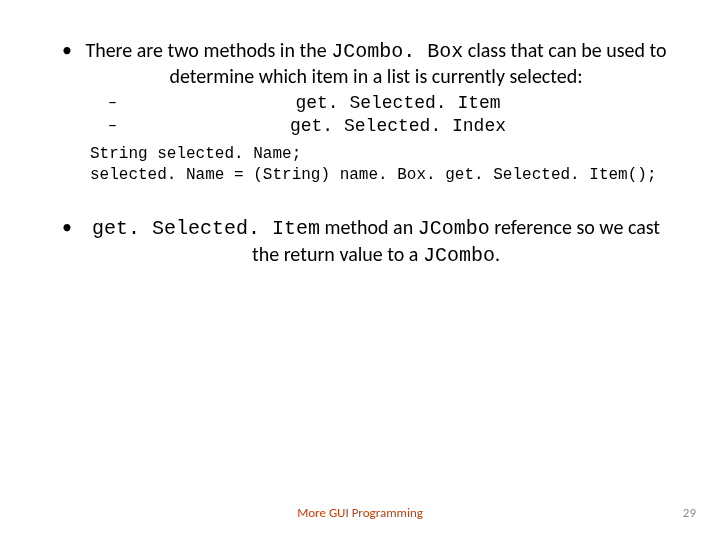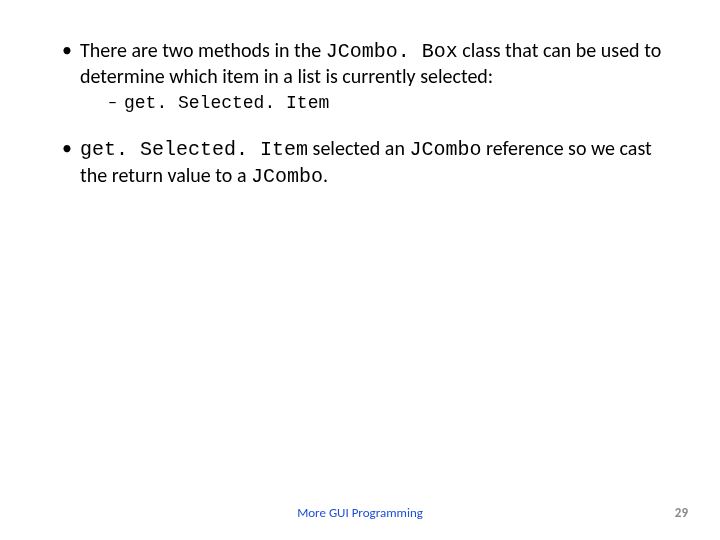--- a/index.html
+++ b/index.html
@@ -1,51 +1,54 @@
 <!DOCTYPE html>
 <html><head>
 <meta charset="utf-8">
 <style>
   * { margin: 0; padding: 0; box-sizing: border-box; }
   html, body { width: 720px; height: 540px; background: #fff; font-family: Calibri, Arial, sans-serif; color: #000; }
   .slide { width: 720px; height: 540px; position: relative; padding: 38px 48px 0 48px; }
   .title { font-size: 36px; font-weight: 400; text-align: center; margin-bottom: 28px; letter-spacing: 0.2px; }
   .body { font-size: 20px; line-height: 1.22; }
-  ul.lvl1 { list-style: none; padding-left: 14px; }
+  ul.lvl1 { list-style: none; padding-left: 14px; text-align: center; }
   ul.lvl1 > li { position: relative; padding-left: 18px; margin-bottom: 6px; }
   ul.lvl1 > li::before { content: "•"; position: absolute; left: 0; top: 0; }
   ul.lvl2 { list-style: none; padding-left: 28px; margin-top: 2px; margin-bottom: 4px; }
   ul.lvl2 > li { position: relative; padding-left: 16px; font-size: 18px; line-height: 1.25; }
   ul.lvl2 > li::before { content: "–"; position: absolute; left: 0; top: 0; }
   .mono { font-family: "Courier New", Courier, monospace; }
   .codeblk { font-family: "Courier New", Courier, monospace; font-size: 16px; padding-left: 42px; margin-top: 4px; margin-bottom: 14px; line-height: 1.3; white-space: pre; }
   .spacer { height: 16px; }
-  .footer-center { position: absolute; bottom: 20px; left: 0; width: 100%; text-align: center; font-size: 13px; color: #1d4ed8; }
-  .footer-right { position: absolute; bottom: 20px; right: 32px; font-size: 13px; color: #8c8c8c; font-weight: bold; }
+  .footer-center { position: absolute; bottom: 20px; left: 0; width: 100%; text-align: center; font-size: 13px; color: #c2410c; }
+  .footer-right { position: absolute; bottom: 20px; right: 24px; font-size: 13px; color: #8c8c8c; }
 </style>
 </head>
 <body>
 <div class="slide">
 
 
   <div class="body">
     <ul class="lvl1">
       <li>
         <span>There are two methods in the </span><span class="mono">JCombo. Box</span><span> class that can be used to determine which item in a list is currently selected:</span>
         <ul class="lvl2">
           <li><span class="mono">get. Selected. Item</span></li>
+          <li><span class="mono">get. Selected. Index</span></li>
         </ul>
       </li>
     </ul>
 
+    <div class="codeblk"><span>String selected. Name;</span>
+<span>selected. Name = (String) name. Box. get. Selected. Item();</span></div>
 
     <div class="spacer"></div>
 
     <ul class="lvl1">
       <li>
-        <span class="mono">get. Selected. Item</span><span> selected an </span><span class="mono">JCombo</span><span> reference so we cast the return value to a </span><span class="mono">JCombo</span><span>.</span>
+        <span class="mono">get. Selected. Item</span><span> method an </span><span class="mono">JCombo</span><span> reference so we cast the return value to a </span><span class="mono">JCombo</span><span>.</span>
       </li>
     </ul>
   </div>
 
   <div class="footer-center">More GUI Programming</div>
   <div class="footer-right">29</div>
 </div>
 
 </body></html>

